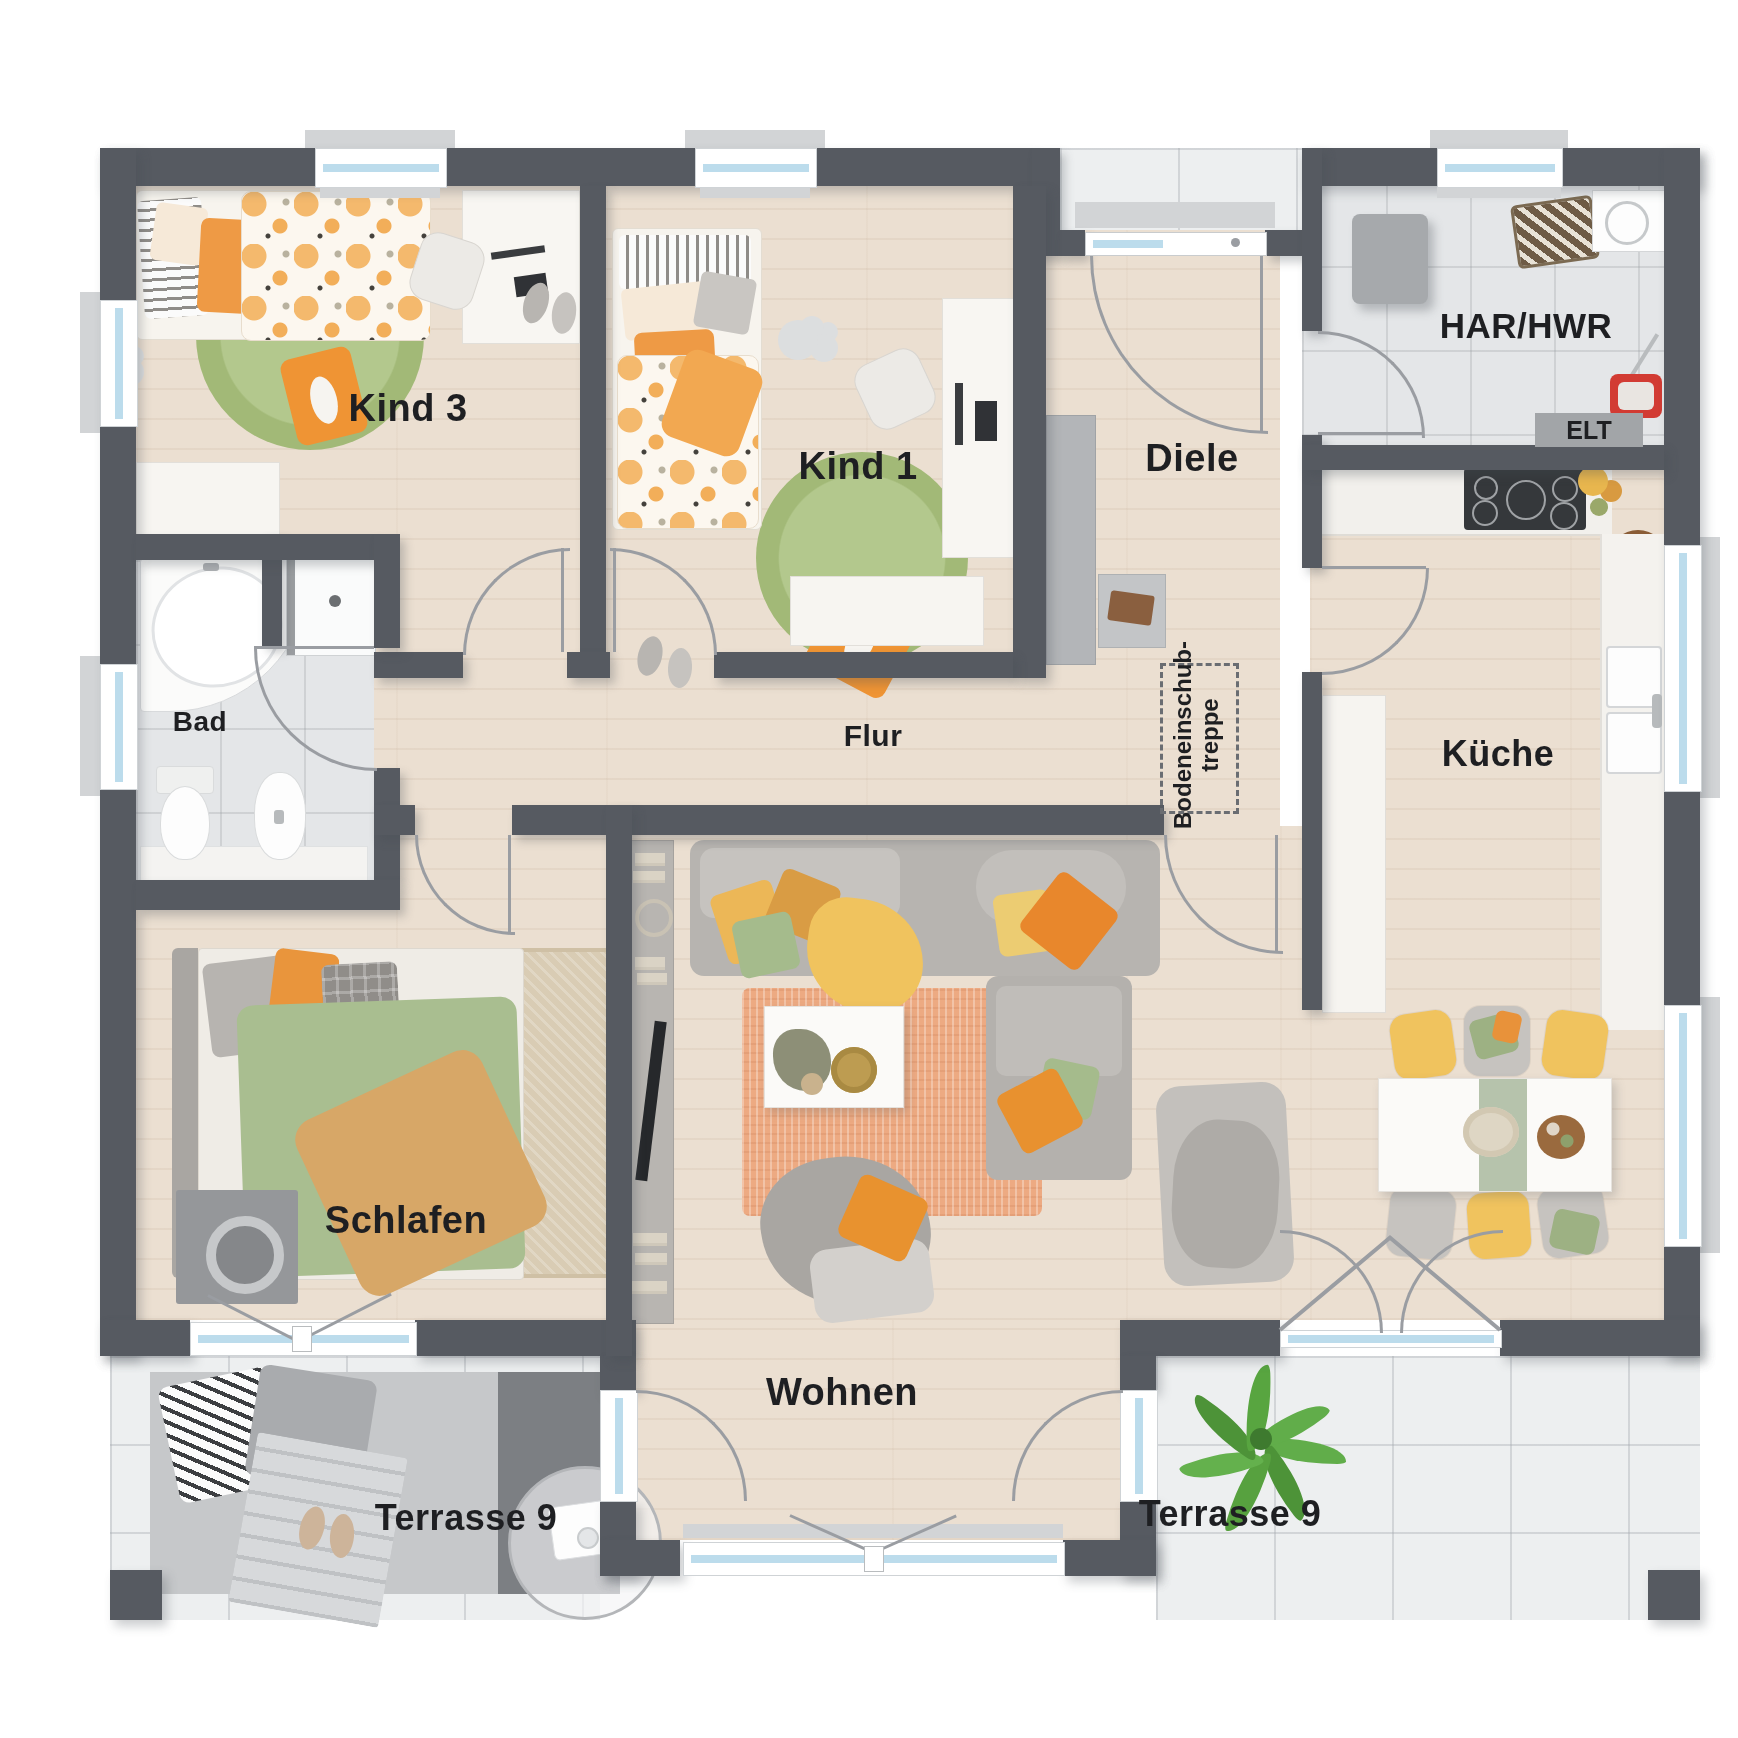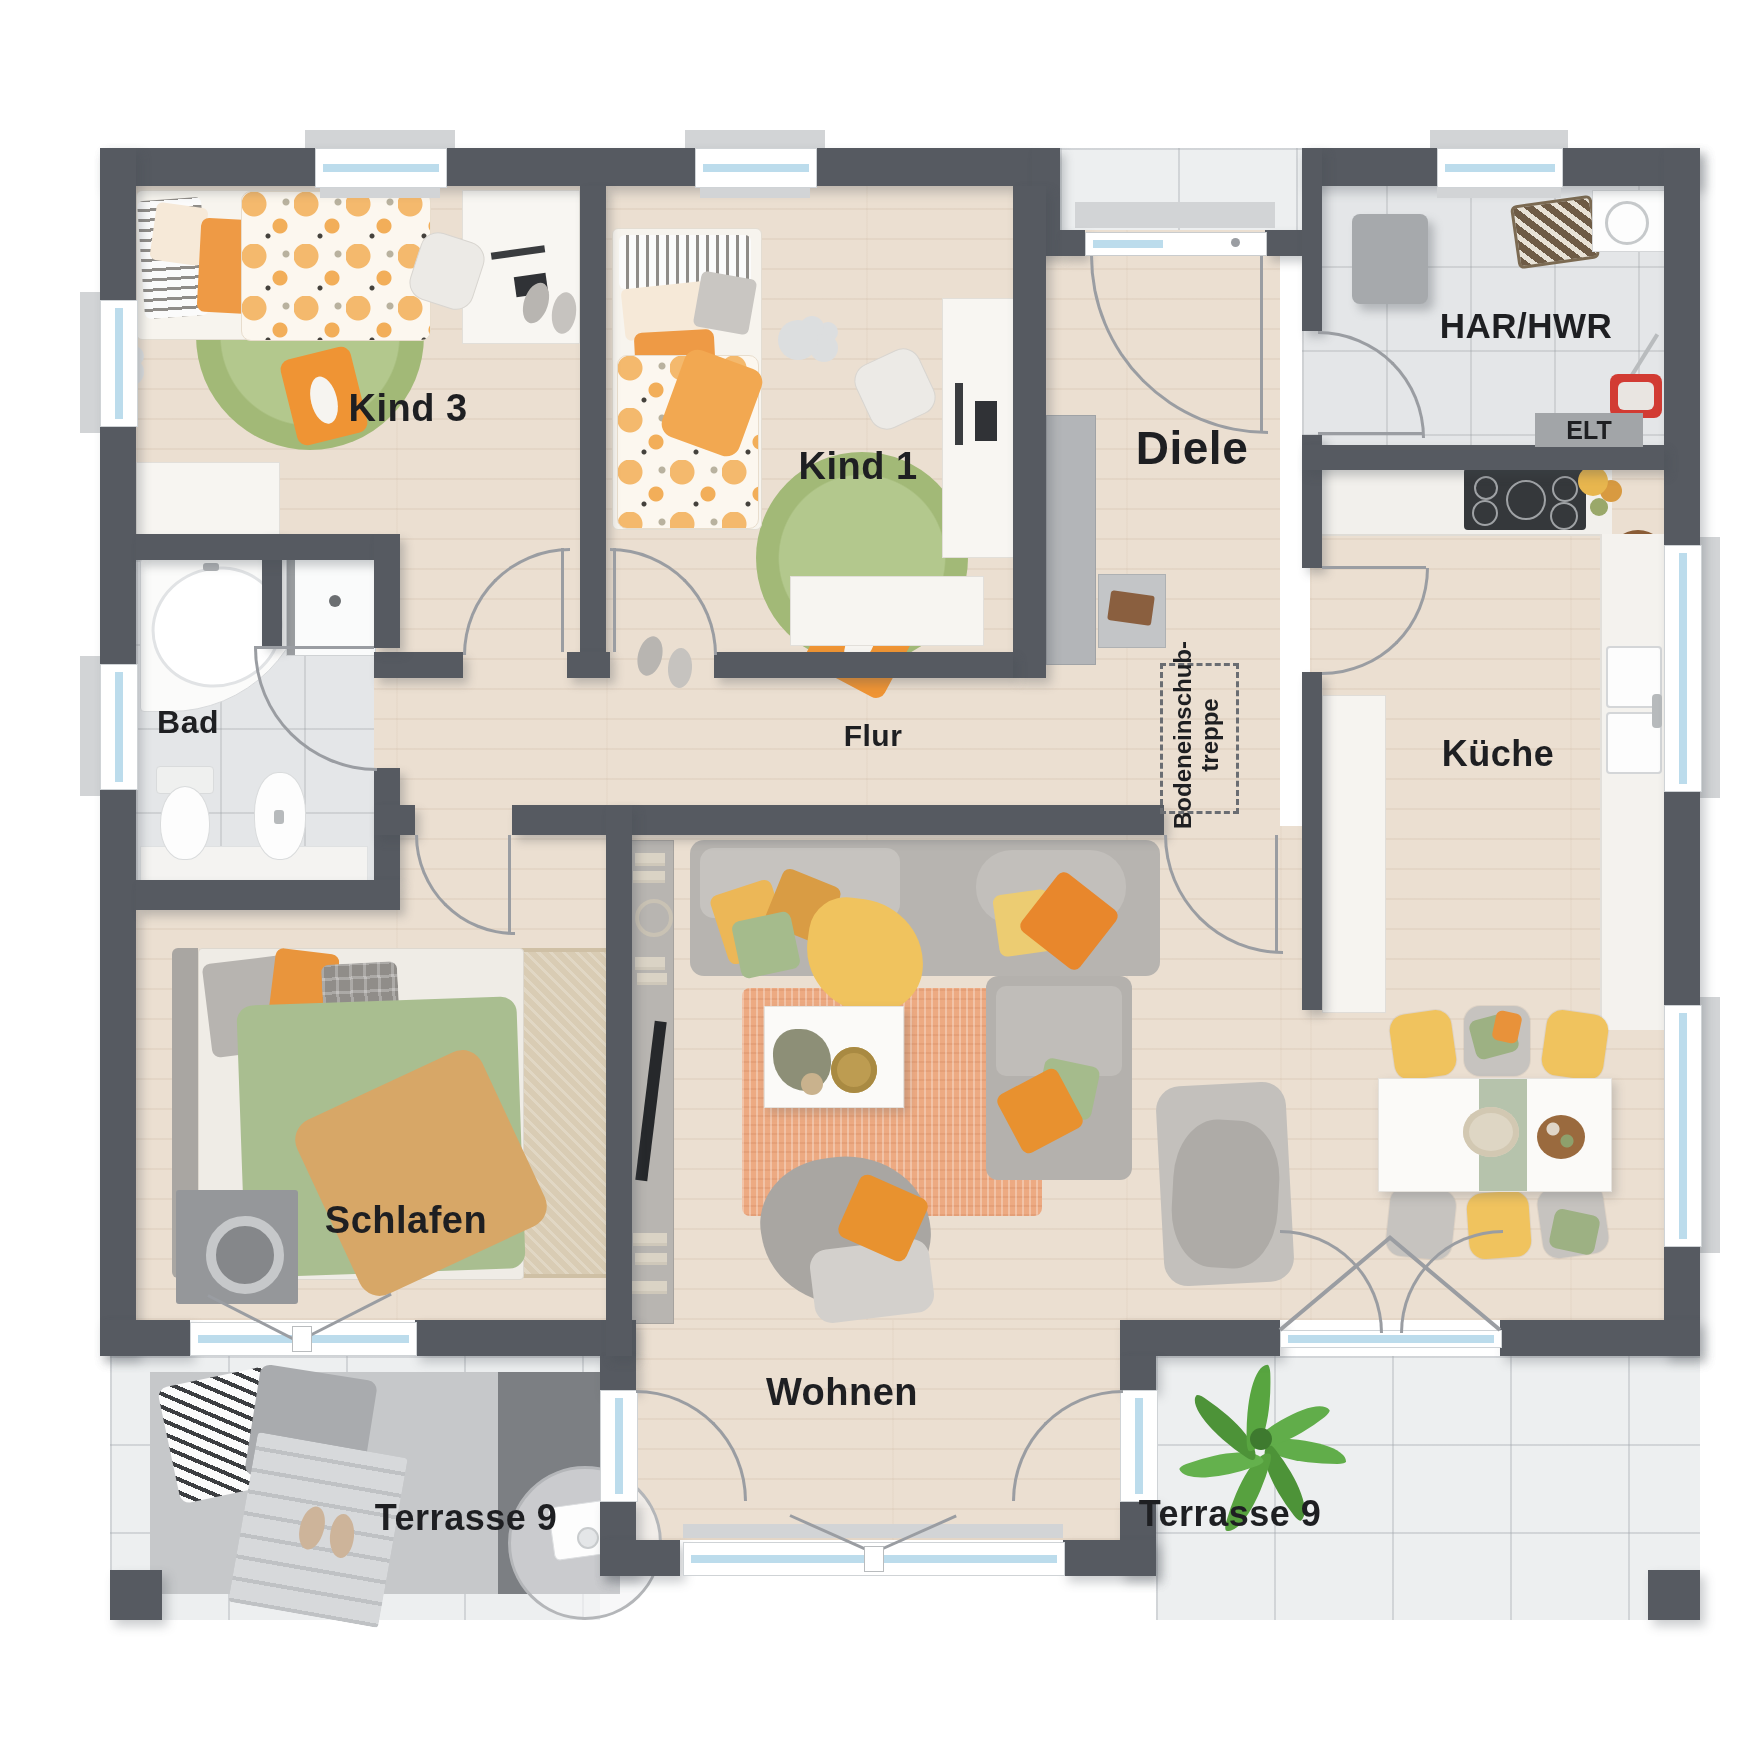--- a/index.html
+++ b/index.html
@@ -352,23 +352,23 @@
   <div class="leaf" style="left:1318px;top:432px;width:104px;height:3px"></div>
   <div class="arc arc-tr" style="left:636px;top:1390px;width:108px;height:108px"></div>
   <div class="arc arc-tl" style="left:1012px;top:1390px;width:108px;height:108px"></div>
   <div class="arc arc-tr" style="left:1280px;top:1230px;width:100px;height:100px"></div>
   <div class="arc arc-tl" style="left:1400px;top:1230px;width:100px;height:100px"></div>
 
   <div class="dash" style="left:1160px;top:663px;width:73px;height:145px"></div>
 
   <div class="lbl" style="left:408px;top:408px;font-size:38px">Kind 3</div>
   <div class="lbl" style="left:858px;top:466px;font-size:38px">Kind 1</div>
-  <div class="lbl" style="left:1192px;top:448px;font-size:46px">Diele</div>
+  <div class="lbl" style="left:1192px;top:458px;font-size:38px">Diele</div>
   <div class="lbl" style="left:1526px;top:326px;font-size:35px">HAR/HWR</div>
-  <div class="lbl" style="left:188px;top:722px;font-size:32px">Bad</div>
+  <div class="lbl" style="left:200px;top:722px;font-size:28px">Bad</div>
   <div class="lbl" style="left:873px;top:736px;font-size:30px">Flur</div>
   <div class="lbl" style="left:1498px;top:754px;font-size:36px">Küche</div>
   <div class="lbl" style="left:406px;top:1220px;font-size:38px">Schlafen</div>
   <div class="lbl" style="left:842px;top:1392px;font-size:38px">Wohnen</div>
   <div class="lbl" style="left:466px;top:1518px;font-size:36px">Terrasse 9</div>
   <div class="lbl" style="left:1230px;top:1514px;font-size:36px">Terrasse 9</div>
   <div class="lblv" style="left:1196px;top:735px">
     <span>Bodeneinschub-</span><br>
     <span>treppe</span>
   </div>

